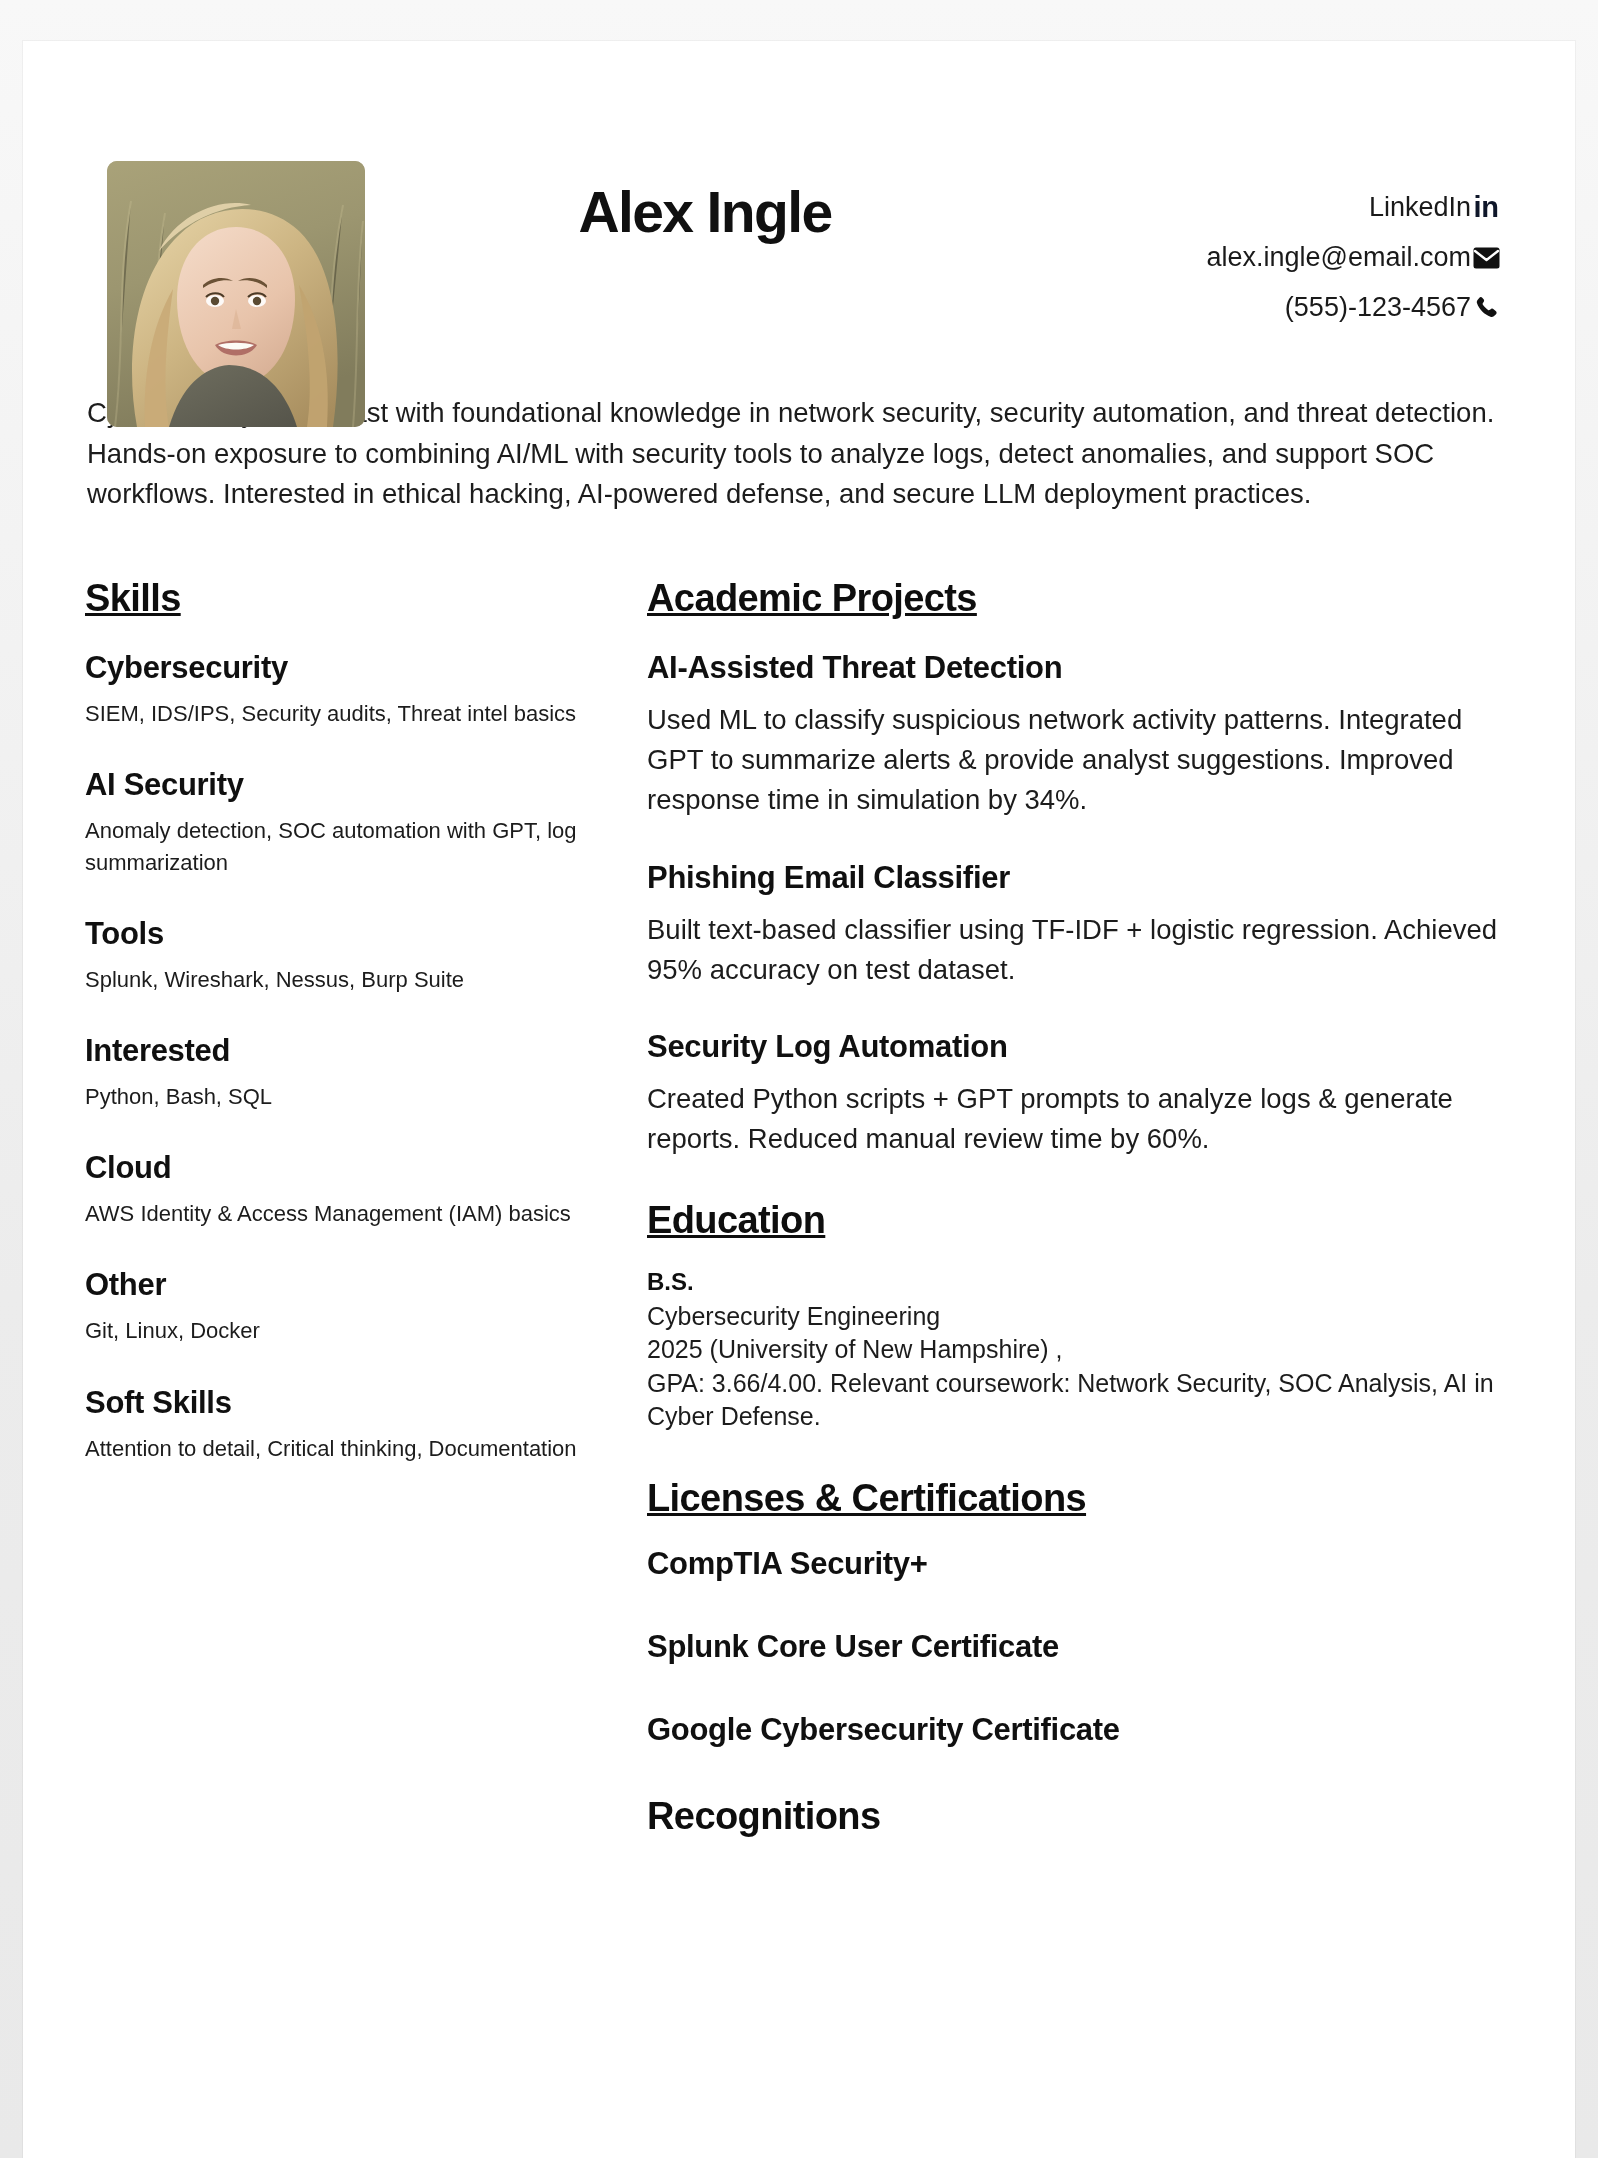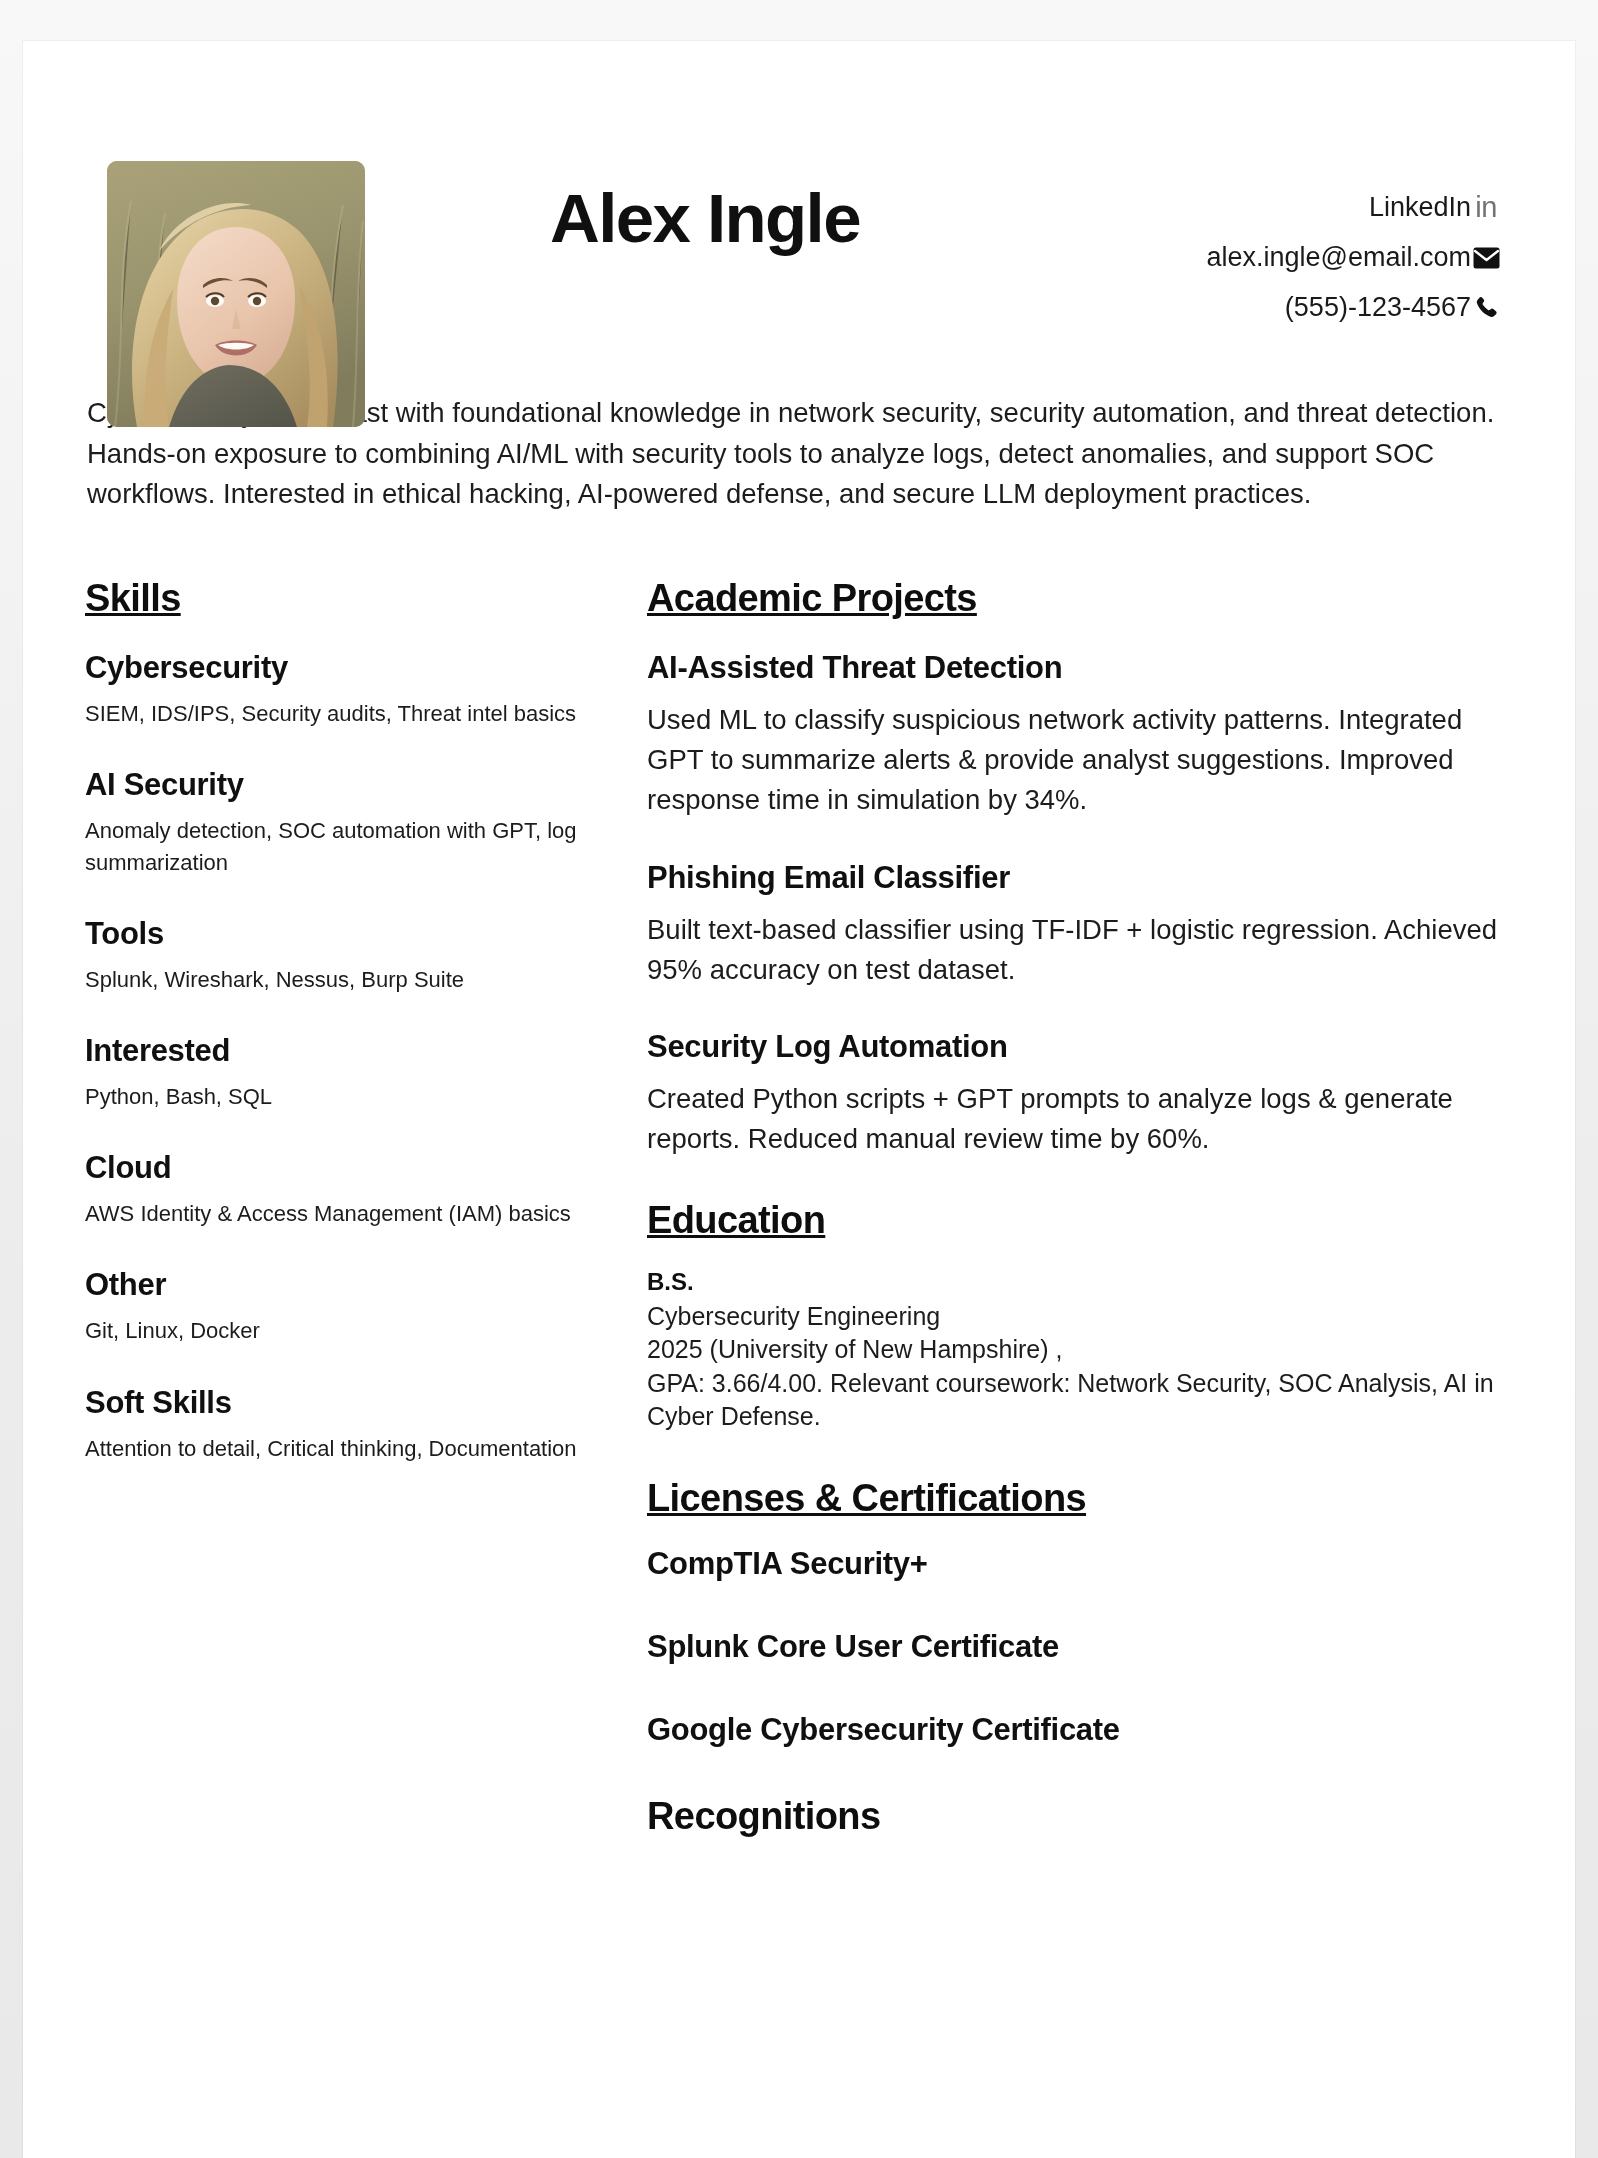--- a/index.html
+++ b/index.html
@@ -58,21 +58,21 @@
   }
 
   .photo svg { display: block; width: 100%; height: 100%; }
 
   .name {
     position: absolute;
     left: 300px;
     top: 100px;
     width: 640px;
     text-align: center;
-    font-size: 69px;
+    font-size: 57px;
     line-height: 1.05;
     font-weight: 800;
     letter-spacing: -1.6px;
     color: #101010;
   }
 
   .contact {
     position: absolute;
     right: 10px;
     top: 108px;
@@ -98,24 +98,24 @@
     justify-content: center;
     width: 30px;
     height: 30px;
     flex: 0 0 30px;
   }
 
   .contact-row .ci svg { display: block; }
 
   .linkedin-glyph {
     font-size: 29px;
-    font-weight: 400;
+    font-weight: 700;
     letter-spacing: -0.5px;
     line-height: 1;
-    color: #737373;
+    color: #0f172a;
   }
 
   
   .summary {
     margin: 10px 2px 0 2px;
     font-size: 27.5px;
     line-height: 1.48;
     color: #1c1c1c;
     max-width: 1430px;
   }

